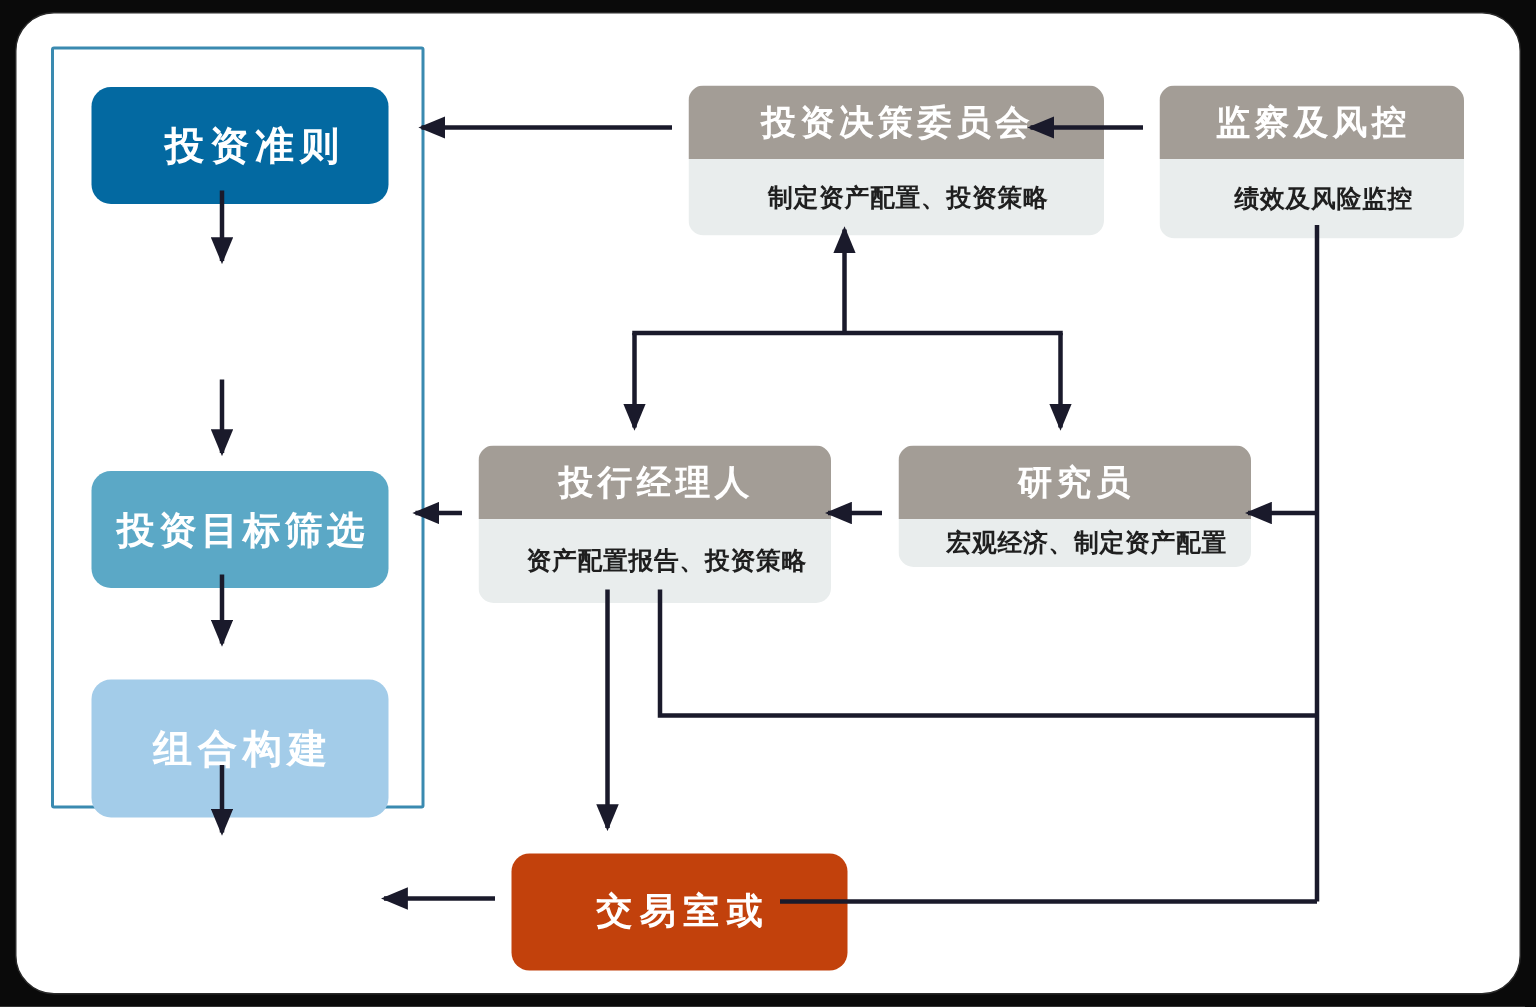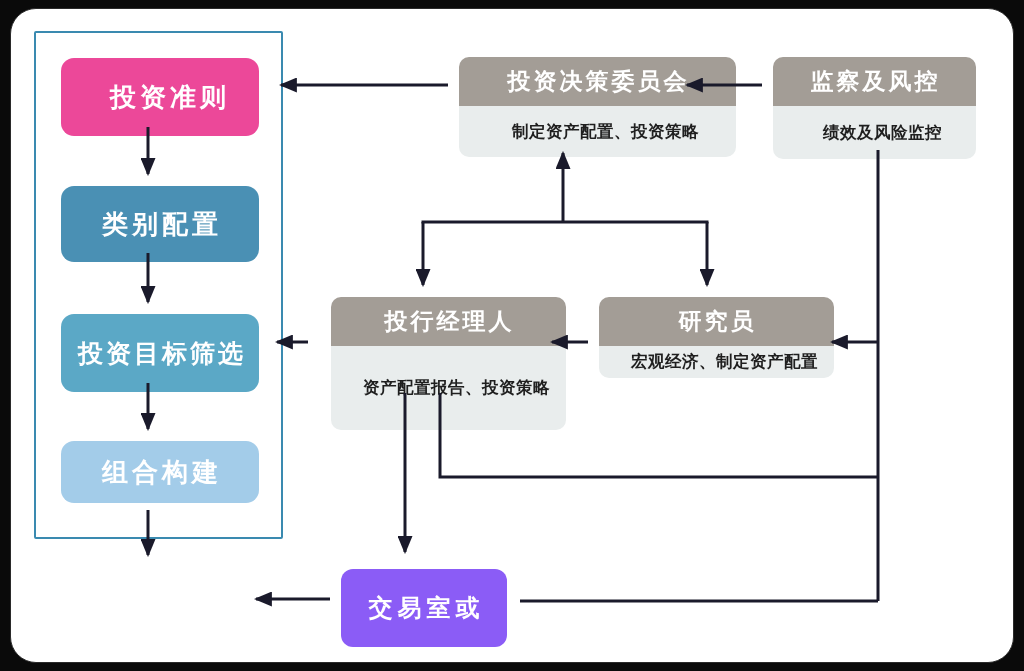--- a/index.html
+++ b/index.html
@@ -18,62 +18,61 @@
   }
   .step{
     left:50px;width:198px;border-radius:13px;
     display:flex;align-items:center;justify-content:center;
     color:#ffffff;font-weight:bold;font-size:26px;letter-spacing:4px;
     text-indent:4px;white-space:nowrap;
   }
   .step1{top:49px;height:78px;}
   .step2{top:177px;height:76px;}
   .step3{top:305px;height:78px;font-size:25px;letter-spacing:3px;}
-  .step4{top:432px;height:62px;}
+  .step4{top:444px;height:92px;}
   .lightbox{
     left:50px;top:558px;width:198px;height:77px;background:#E8EAEA;
     border-radius:13px;display:flex;align-items:center;justify-content:center;
     color:#1f1f1f;font-weight:bold;font-size:26px;letter-spacing:4px;text-indent:4px;
   }
   .duo{
     border-radius:10px;overflow:hidden;display:flex;flex-direction:column;
   }
   .duo .hd{
     background:#A39D96;color:#ffffff;font-weight:bold;font-size:23px;
     letter-spacing:3px;display:flex;align-items:center;justify-content:center;
     flex:0 0 49px;white-space:nowrap;text-indent:2px;
   }
   .duo .bd{
     background:#E9EDED;color:#1f1f1f;font-weight:600;font-size:16.5px;
     letter-spacing:0.5px;display:flex;align-items:center;justify-content:center;
     flex:1 1 auto;white-space:nowrap;padding-left:16px;
   }
   .committee{left:448px;top:48px;width:277px;height:100px;}
   .risk{left:762px;top:48px;width:203px;height:102px;}
-  .pm{left:308px;top:288px;width:235px;height:133px;margin-left:12px;}
+  .pm{left:308px;top:288px;width:235px;height:105px;}
   .researcher{left:588px;top:288px;width:235px;height:81px;}
   .desk{
-    left:330px;top:560px;width:166px;height:78px;background:#8b5cf6;
+    left:330px;top:560px;width:224px;height:78px;background:#c2410c;
     border-radius:12px;display:flex;flex-direction:column;align-items:center;
     justify-content:center;color:#ffffff;font-weight:bold;font-size:24px;
     letter-spacing:5px;line-height:1.25;text-indent:5px;
   }
   svg.arrows{position:absolute;left:0;top:0;pointer-events:none;}
   svg.arrows path{stroke:#1a1a2b;stroke-width:3;fill:none;}
 </style>
 </head>
 <body>
 
 <div class="canvas">
   <div class="card">
 
     <div class="node blue-panel"></div>
 
-    <div class="node step step1" style="background-color: #ec4899; padding-left: 16px;">投资准则</div>
-    <div class="node step step2" style="background-color: rgb(74, 144, 180);">类别配置</div>
+    <div class="node step step1" style="background-color: #0369a1; padding-left: 16px;">投资准则</div>
     <div class="node step step3" style="background-color: rgb(91, 168, 198);">投资目标筛选</div>
     <div class="node step step4" style="background-color: rgb(163, 204, 233);">组合构建</div>
 
 
     <div class="node duo committee">
       <div class="hd">投资决策委员会</div>
       <div class="bd">制定资产配置、投资策略</div>
     </div>
 
     <div class="node duo risk">

